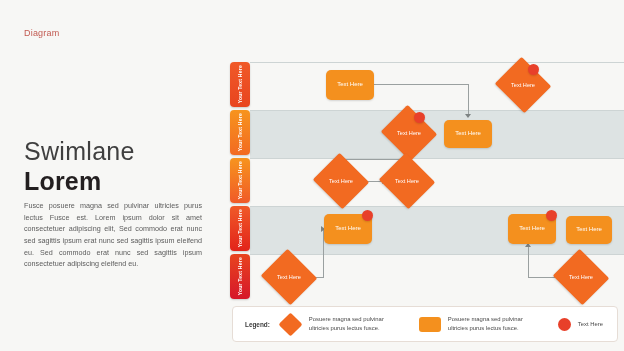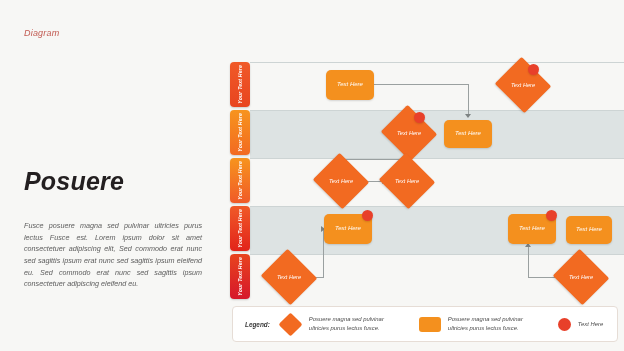--- a/index.html
+++ b/index.html
@@ -6,21 +6,20 @@
   body{
     width:624px;height:351px;
     background:#ffffff;
     font-family:"Liberation Sans",sans-serif;
     overflow:hidden;
     position:relative;
   }
   .slide{
     position:absolute;inset:0;
     background:#f7f7f5;
-    font-style:italic;
   }
   
   .eyebrow{
     position:absolute;left:24px;top:28px;
     font-size:9px;color:#c25b52;letter-spacing:.2px;
   }
   .main-title{
     position:absolute;left:24px;top:42px;
     font-size:17px;font-weight:bold;color:#231f20;
     letter-spacing:1.2px;
@@ -32,21 +31,20 @@
   }
   .sw-sub{
     position:absolute;left:24px;top:168px;
     font-size:25px;color:#231f20;font-weight:bold;
     letter-spacing:.2px;line-height:1.05;
   }
   .sw-body{
     position:absolute;left:24px;top:200px;width:178px;
     font-size:7.2px;color:#5c5c5c;line-height:1.62;
     text-align:justify;
-    margin-top:20px;
   }
   
   .lane-tabs{position:absolute;left:230px;top:62px;width:20px;}
   .lane-tab{
     position:absolute;left:0;width:20px;
     border-radius:4px;
     display:flex;align-items:center;justify-content:center;
     box-shadow:0 1px 2px rgba(0,0,0,.18);
   }
   .lane-tab span{
@@ -108,21 +106,22 @@
   .lg-rect{width:22px;height:15px;background:#f4901e;border-radius:3px;}
   .lg-circle{width:13px;height:13px;border-radius:50%;background:#e8402a;}
 </style>
 </head>
 <body>
 
 <div class="slide">
 
   <div class="eyebrow">Diagram</div>
 
-  <div class="sw-sub">Posuere</div>
+  <div class="sw-title">Swimlane</div>
+  <div class="sw-sub">Lorem</div>
   <div class="sw-body">Fusce posuere magna sed pulvinar ultricies purus lectus Fusce est. Lorem ipsum dolor sit amet consectetuer adipiscing elit, Sed commodo erat nunc sed sagittis ipsum erat nunc sed sagittis ipsum eleifend eu. Sed commodo erat nunc sed sagittis ipsum consectetuer adipiscing eleifend eu.</div>
 
   <div class="lanes" id="lane-bands">
       <div class="lane-band" style="top: 0px; height: 48px; background: rgb(247, 247, 245); border-top: 1px solid rgb(205, 212, 212);"></div>
       <div class="lane-band" style="top: 48px; height: 48px; background: rgb(221, 227, 227); border-top: 1px solid rgb(205, 212, 212);"></div>
       <div class="lane-band" style="top: 96px; height: 48px; background: rgb(247, 247, 245); border-top: 1px solid rgb(205, 212, 212);"></div>
       <div class="lane-band" style="top: 144px; height: 48px; background: rgb(221, 227, 227); border-top: 1px solid rgb(205, 212, 212);"></div>
       <div class="lane-band" style="top: 192px; height: 48px; background: rgb(247, 247, 245); border-top: 1px solid rgb(205, 212, 212);"></div>
     </div>
 

